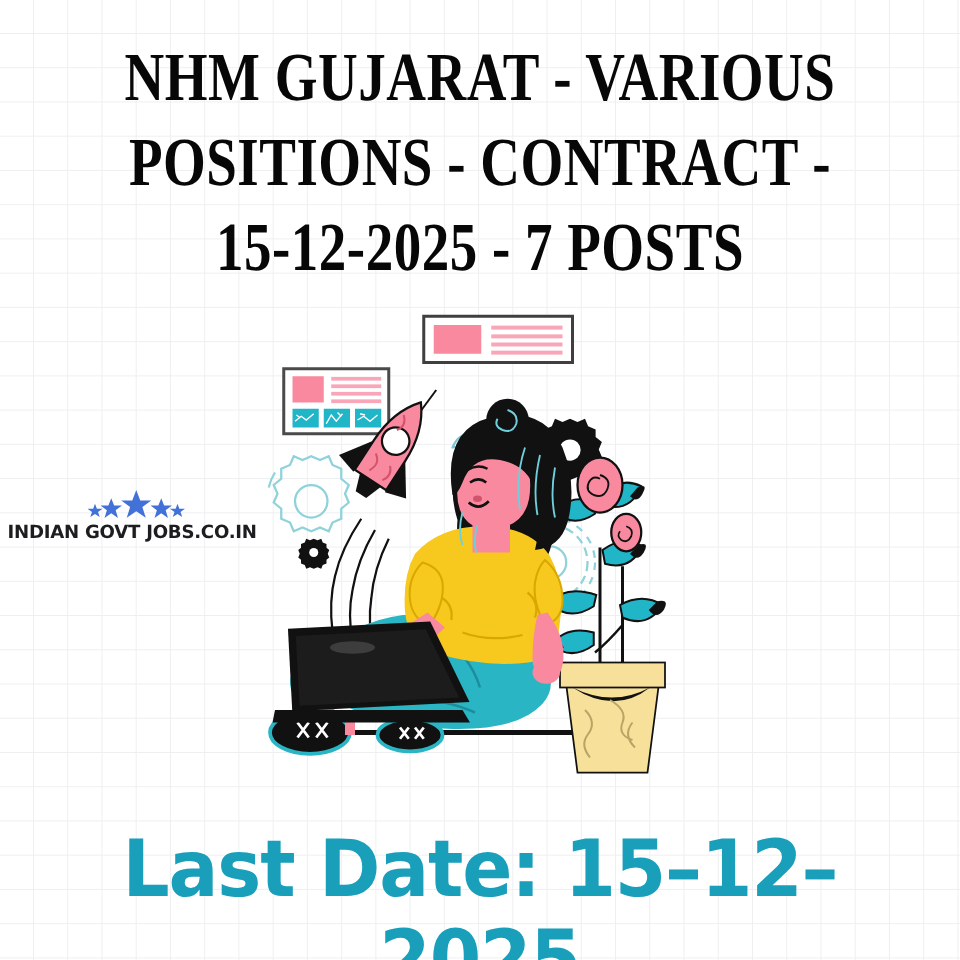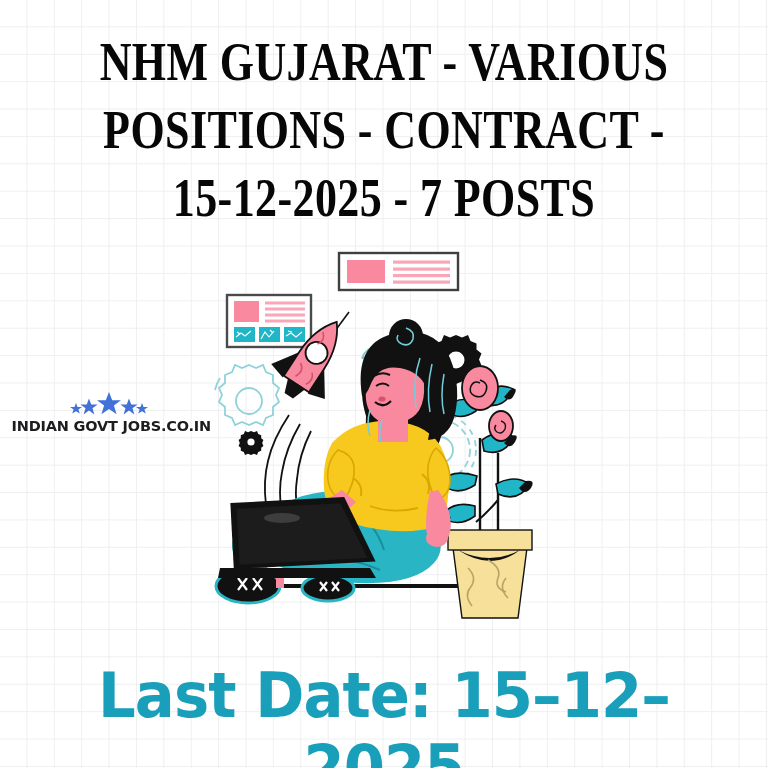--- a/index.html
+++ b/index.html
@@ -49,21 +49,21 @@
     letter-spacing:-1px;
     color:#1a9fbb;
     transform:scaleX(0.94);
   }
 
   
   .watermark{
     position:absolute;
     left:6px; top:392px;
     width:205px;
-    text-align:right;
+    text-align:left;
   }
   .wm-stars{
     height:26px;
     position:relative;
     display:block;
   }
   .wm-stars svg{position:absolute;left:50%;top:0;transform:translateX(-50%);}
   .wm-text{
     display:block;
     font-family:"DejaVu Sans", sans-serif;

